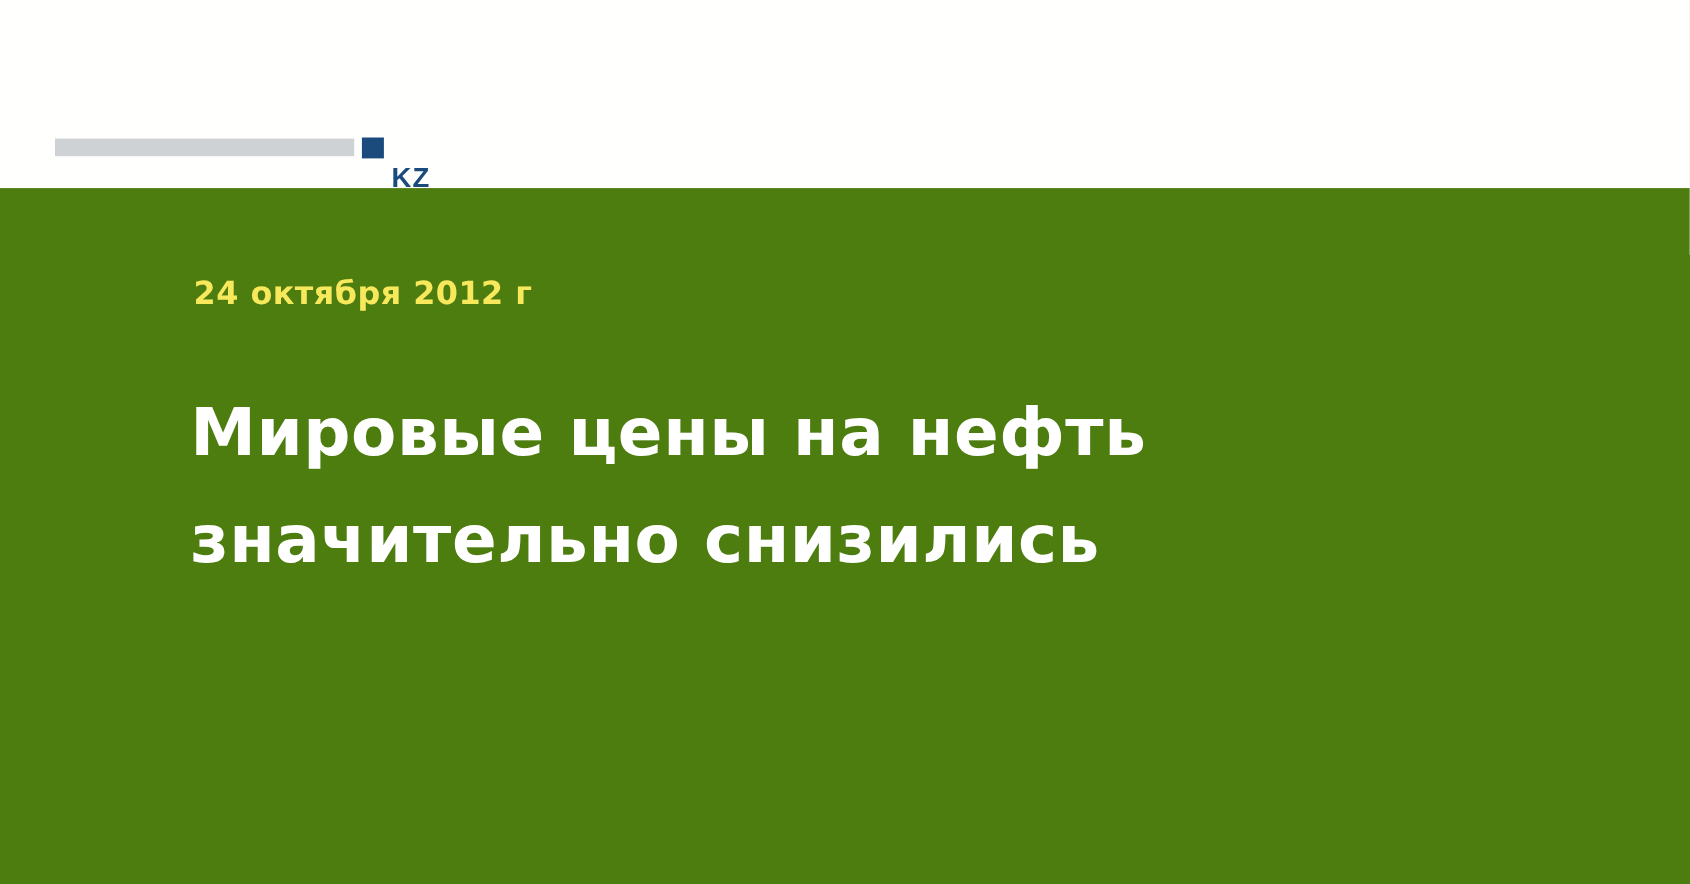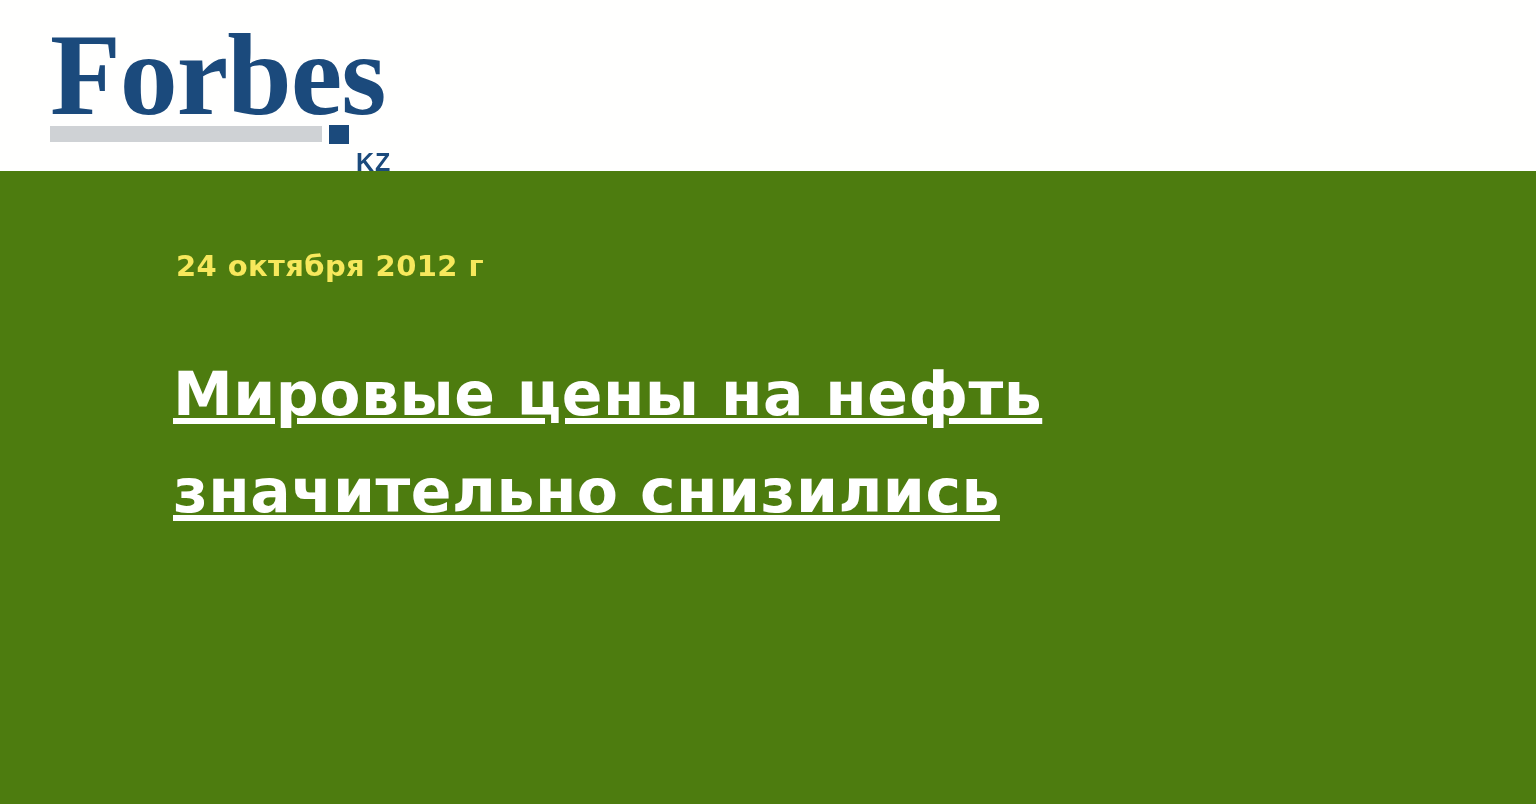--- a/index.html
+++ b/index.html
@@ -120,31 +120,29 @@
     left: -3px;
     top: 175px;
     width: 900px;
     margin: 0;
     font-family: "DejaVu Sans", "Liberation Sans", sans-serif;
     font-weight: 700;
     font-size: 60px;
     line-height: 97px;
     letter-spacing: 0.5px;
     color: #ffffff;
-    text-decoration: underline;
   }
 </style>
 </head>
 <body>
 
 <div class="page">
 
   <div class="header-band">
     <a class="logo" href="#">
-      <span class="logo-wordmark">Forbes</span>
       <span class="logo-rule"></span>
       <span class="logo-kz-square"></span>
       <span class="logo-kz-text">KZ</span>
     </a>
   </div>
 
   <div class="hero">
     <div class="hero-inner">
       <div class="article-date">24 октября 2012 г</div>
       <h1 class="article-title">Мировые цены на нефть значительно снизились</h1>

